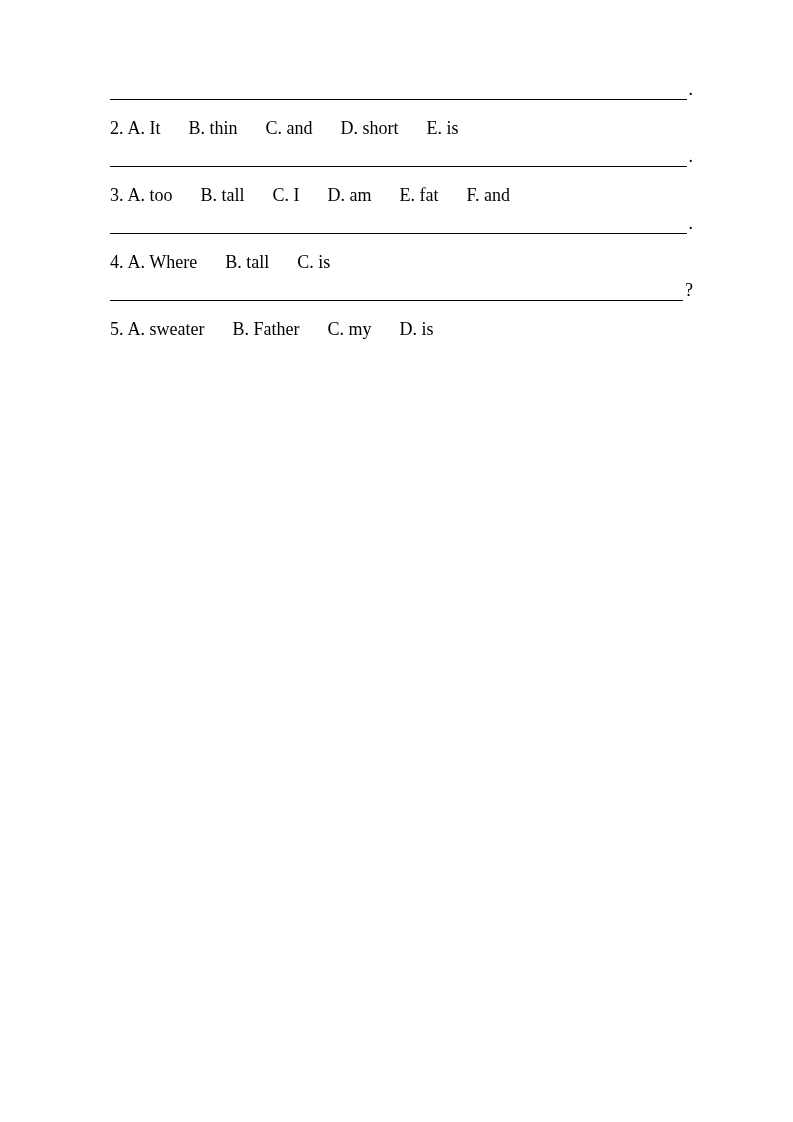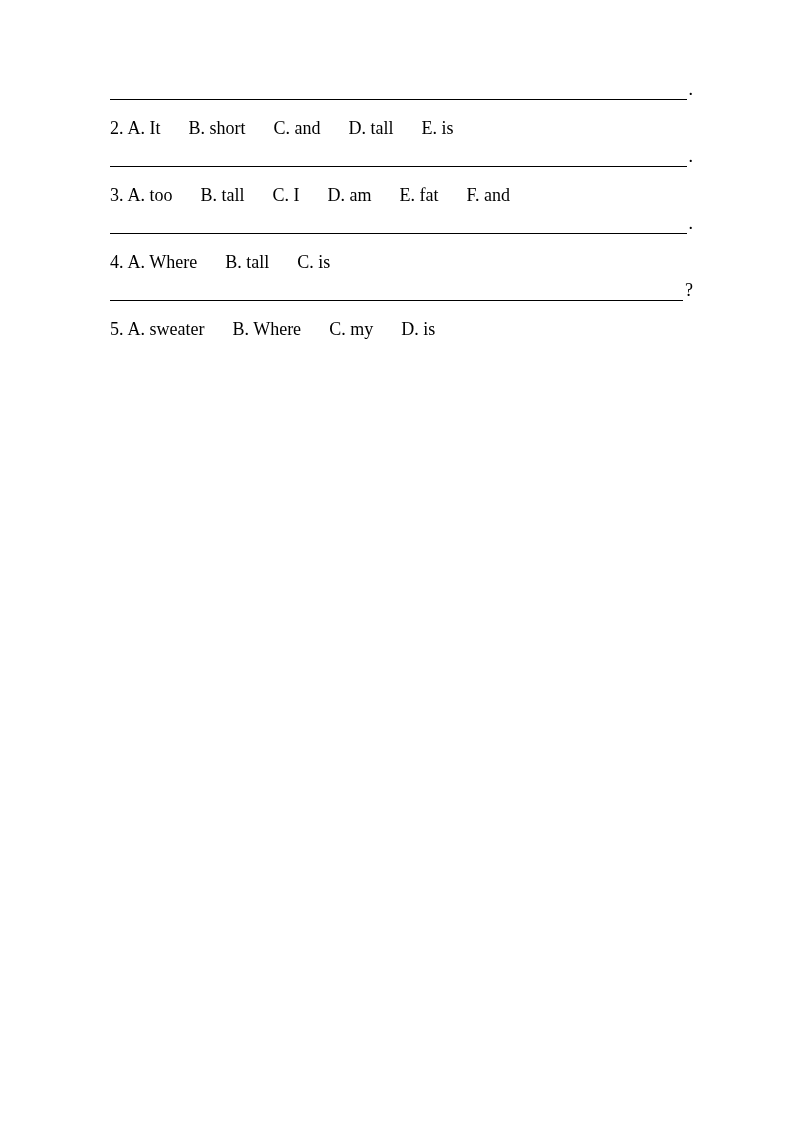--- a/index.html
+++ b/index.html
@@ -76,23 +76,23 @@
 <div class="page">
 
   <div class="question-block">
     <div class="answer-line-row">
       <div class="answer-line"></div>
       <span class="end-mark">.</span>
     </div>
     <div class="options-row">
       <span class="question-num">2.</span>
       <span class="option">A. It</span>
-      <span class="option">B. short</span>
+      <span class="option">B. thin</span>
       <span class="option">C. and</span>
-      <span class="option">D. tall</span>
+      <span class="option">D. short</span>
       <span class="option">E. is</span>
     </div>
   </div>
 
   <div class="question-block">
     <div class="answer-line-row">
       <div class="answer-line"></div>
       <span class="end-mark">.</span>
     </div>
     <div class="options-row">
@@ -120,19 +120,19 @@
   </div>
 
   <div class="question-block">
     <div class="answer-line-row">
       <div class="answer-line"></div>
       <span class="end-mark">?</span>
     </div>
     <div class="options-row">
       <span class="question-num">5.</span>
       <span class="option">A. sweater</span>
-      <span class="option">B. Where</span>
+      <span class="option">B. Father</span>
       <span class="option">C. my</span>
       <span class="option">D. is</span>
     </div>
   </div>
 
 </div>
 
 </body></html>

